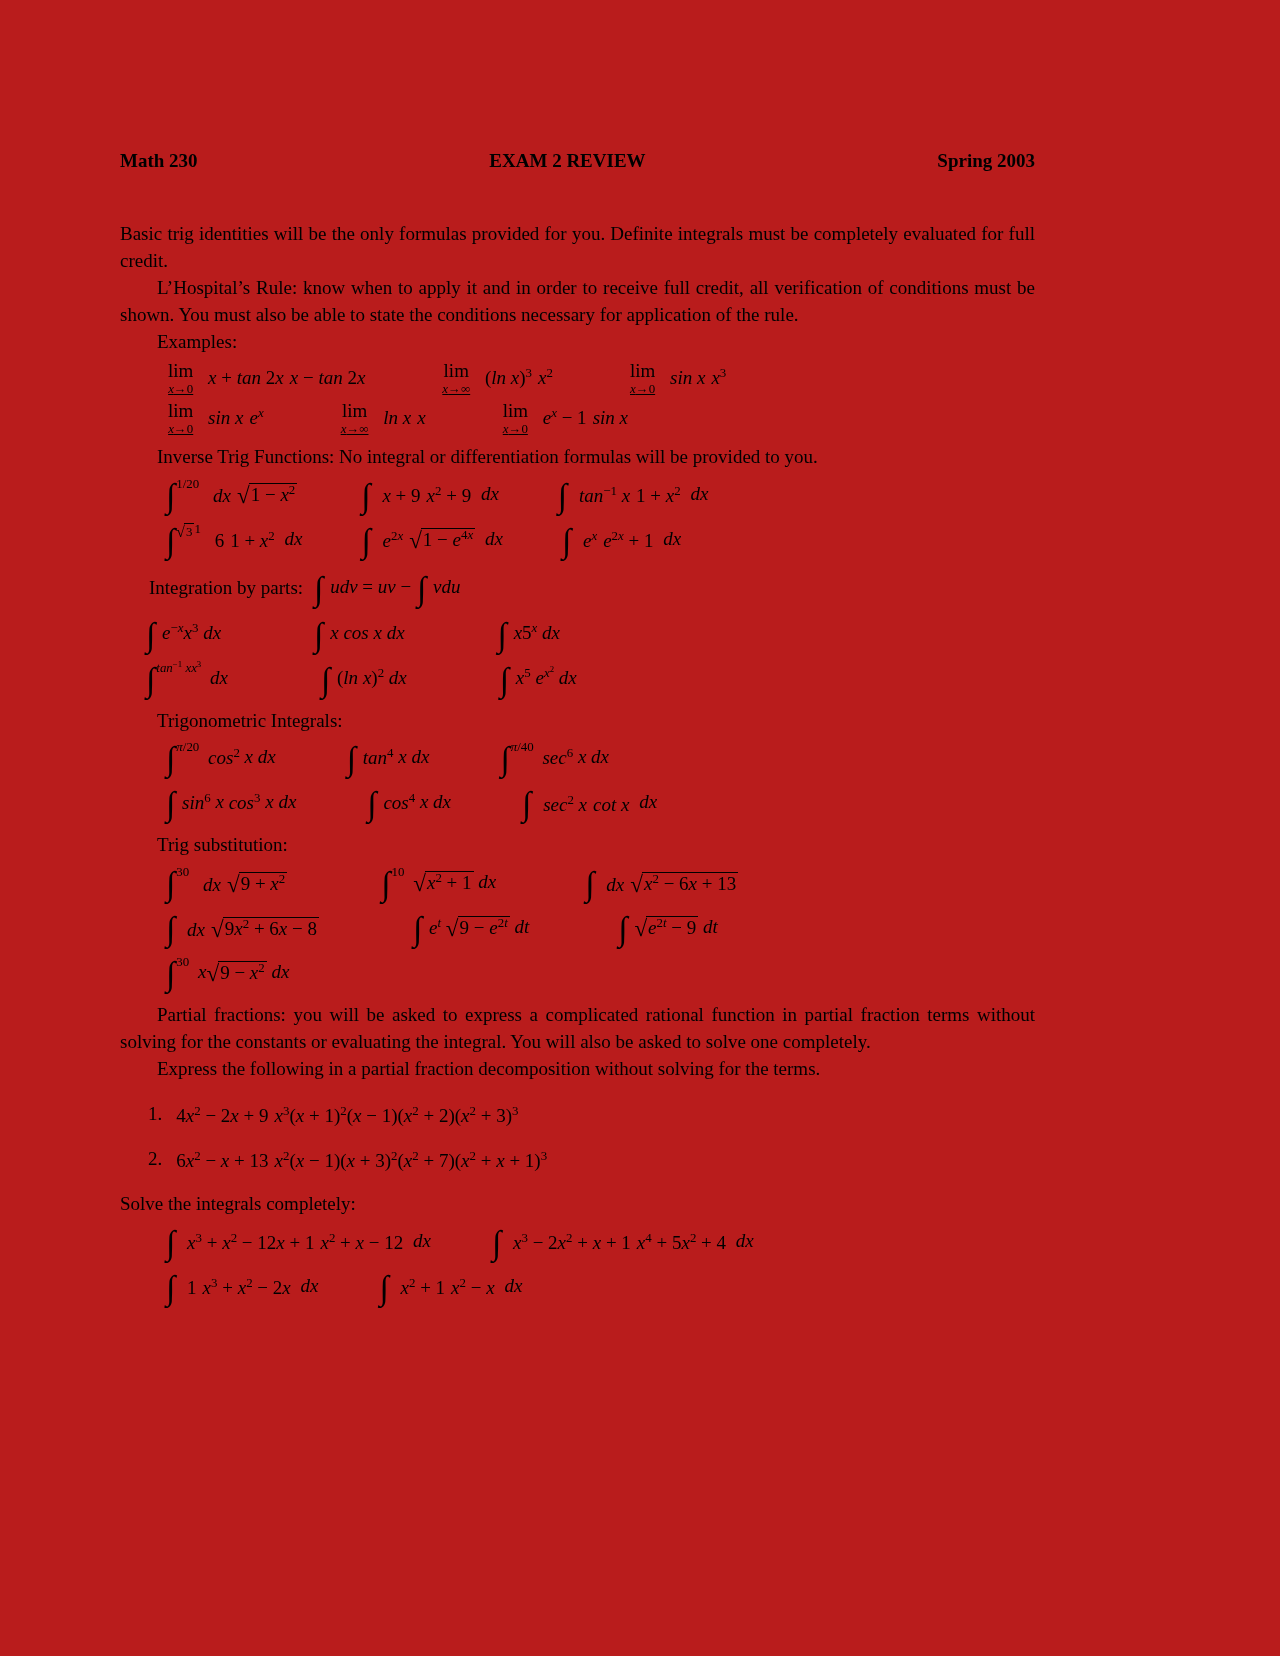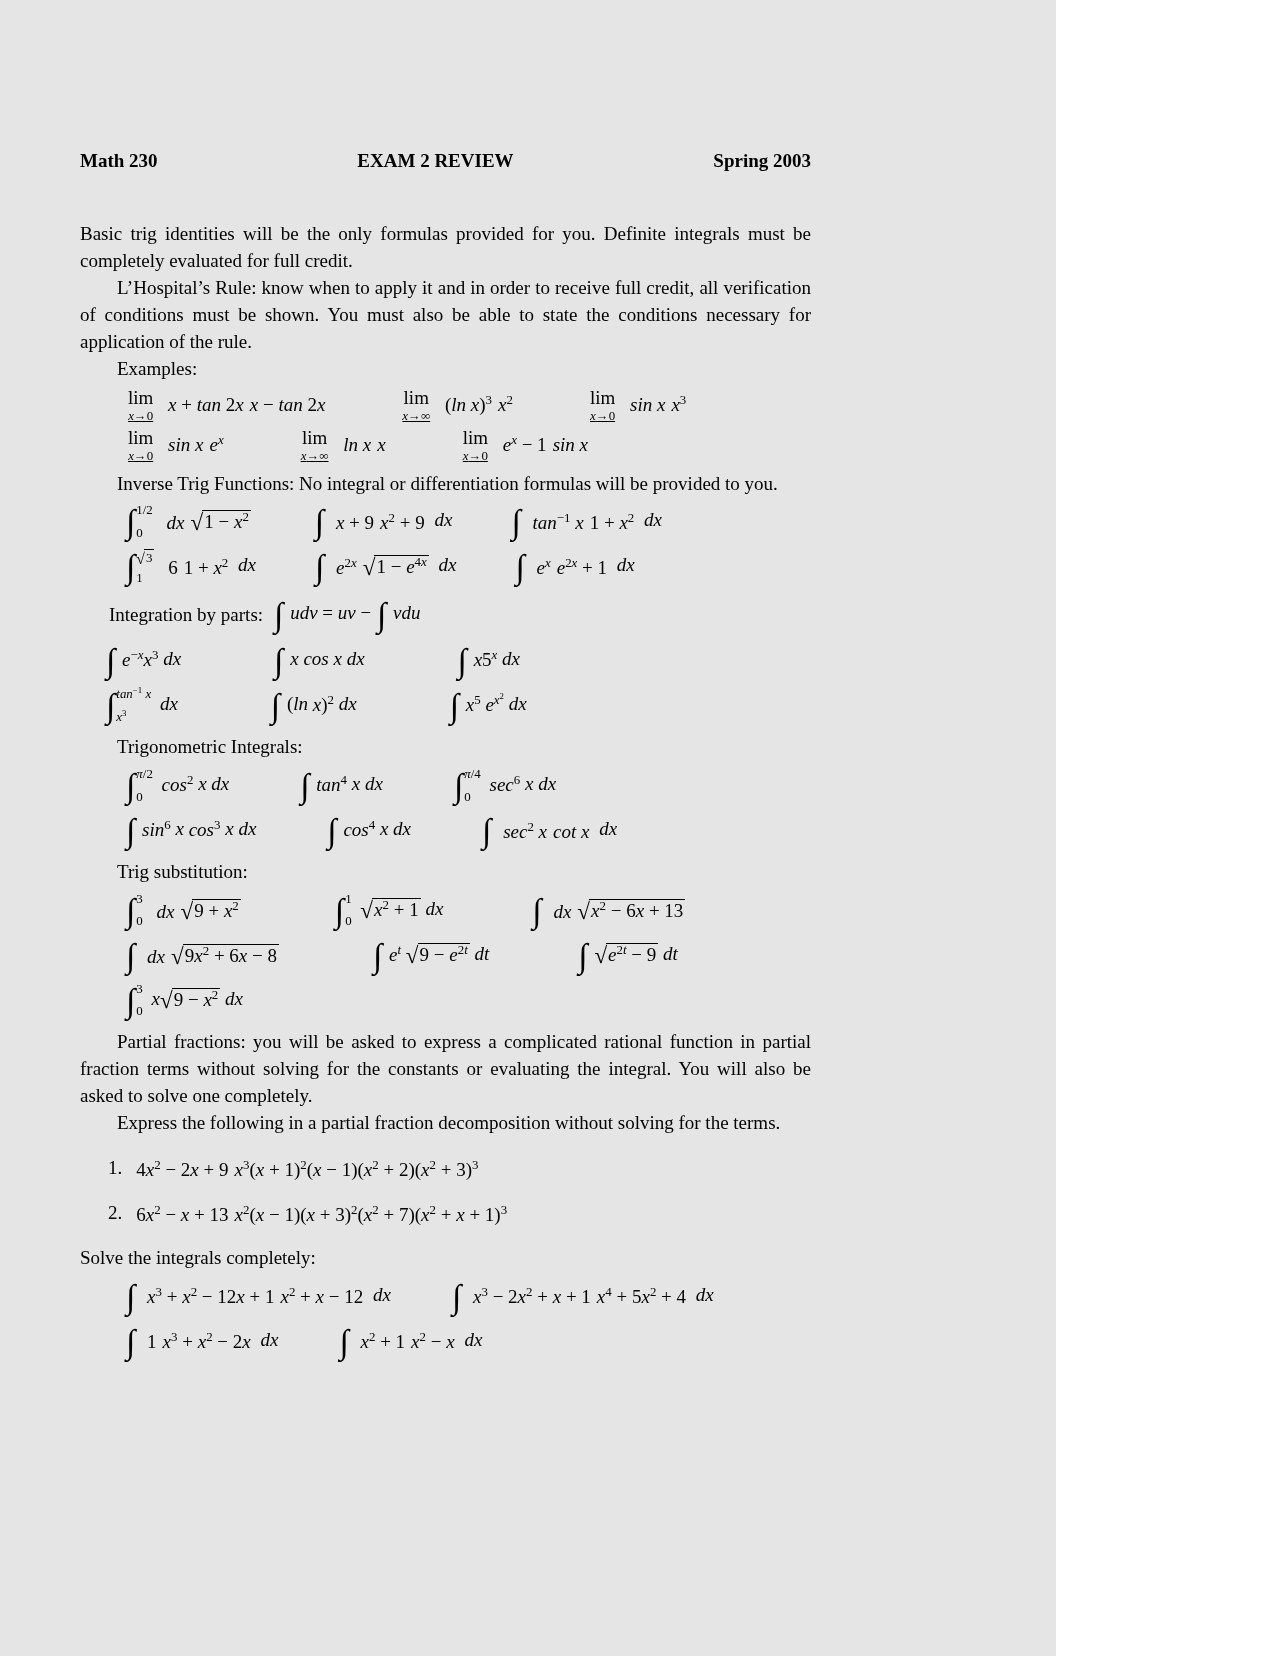--- a/index.html
+++ b/index.html
@@ -1,19 +1,19 @@
 <!DOCTYPE html>
 <html><head>
 <meta charset="utf-8">
 <style>
   html,body{margin:0;padding:0;background:#ffffff;}
   .page{
-    width:1056px;height:1656px;box-sizing:border-box;
-    padding:148px 245px 40px 80px;
-    background:#e5e5e5;color:#000;
+    width:1280px;height:1656px;box-sizing:border-box;
+    padding:148px 245px 40px 120px;
+    background:#b91c1c;color:#000;
     font-family:"Liberation Serif","DejaVu Serif",serif;
     font-size:19px;line-height:1.42;
     overflow:hidden;
   }
   .header{display:flex;justify-content:space-between;align-items:baseline;font-weight:bold;margin-bottom:46px;}
   .para{margin:0;text-align:justify;}
   .label{margin:0;}
   .indent{text-indent:37px;}
 
   
@@ -21,21 +21,21 @@
   .mi{font-style:italic;}
   .mrm{font-style:normal;}
   .mfrac{display:inline-flex;align-items:center;vertical-align:middle;margin:0 2px;}
   .mnum,.mden{display:block;padding:0 3px;line-height:1.25;}
   .mfline{height:0;border-top:1.3px solid #000;width:100%;}
   .msqrt{display:inline-block;white-space:nowrap;}
   .mrad{display:inline-block;font-size:1.22em;line-height:1;vertical-align:-0.08em;margin-right:-1px;}
   .mradicand{display:inline-block;border-top:1.2px solid #000;line-height:1.18;padding:0 2px;}
   .mint{font-size:34px;line-height:40px;font-style:normal;display:inline-block;vertical-align:middle;margin:0 2px 0 1px;}
   .mintwrap{display:inline-flex;align-items:stretch;vertical-align:middle;margin-right:4px;}
-  .mlimits{display:flex;flex-direction:column;justify-content:space-between;font-size:0.68em;line-height:1;padding:2px 0 3px;margin-left:-1px;}
+  .mlimits{display:flex;flex-direction:row;justify-content:space-between;font-size:0.68em;line-height:1;padding:2px 0 3px;margin-left:-1px;}
   .mlim{display:inline-block;text-align:center;vertical-align:middle;margin-right:5px;}
   .mlimword{display:block;line-height:1.05;}
   .mlimsub{display:block;font-size:0.68em;line-height:1;margin-top:2px;text-decoration:underline;}
   sup,sub{font-size:0.68em;line-height:0;}
 
   .rows{margin:4px 0 8px;}
   .mrowline{display:flex;align-items:center;margin:5px 0;}
   .sec-limits .mrowline{column-gap:72px;margin-left:48px;}
   .sec-invtrig .mrowline{column-gap:58px;margin-left:45px;}
   .sec-parts .mrowline{column-gap:92px;margin-left:25px;}

